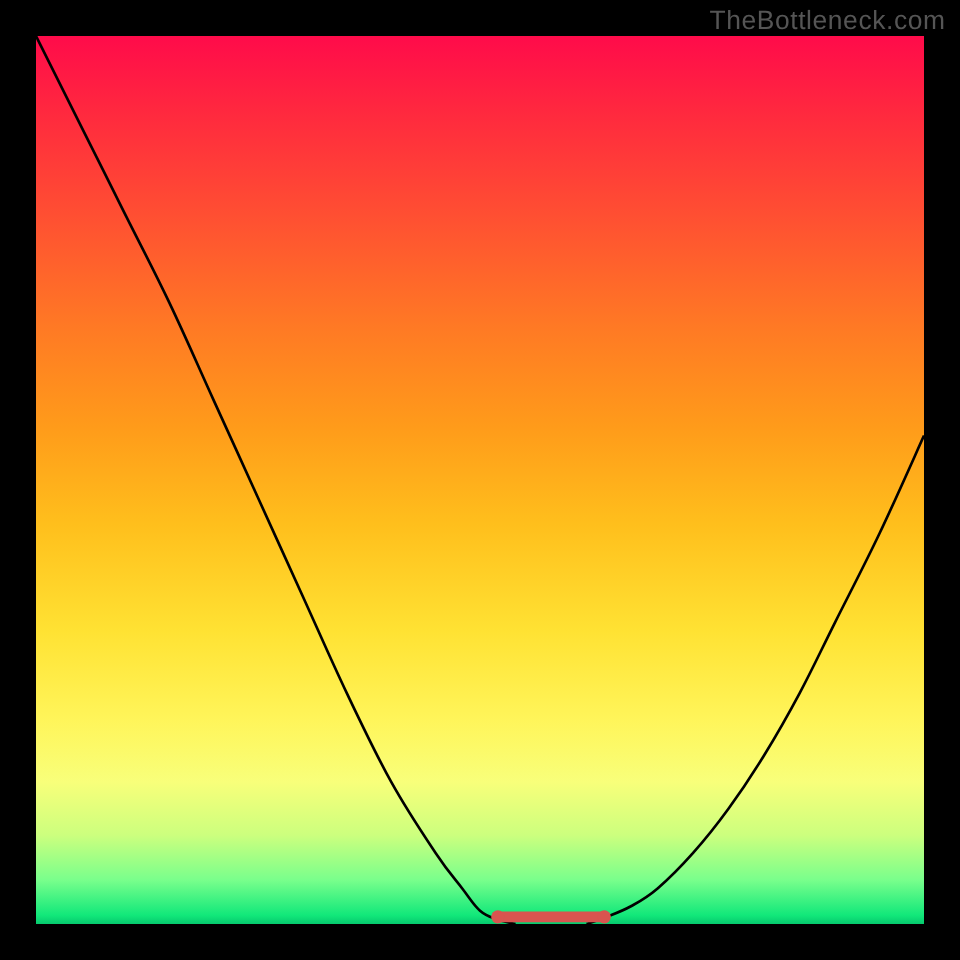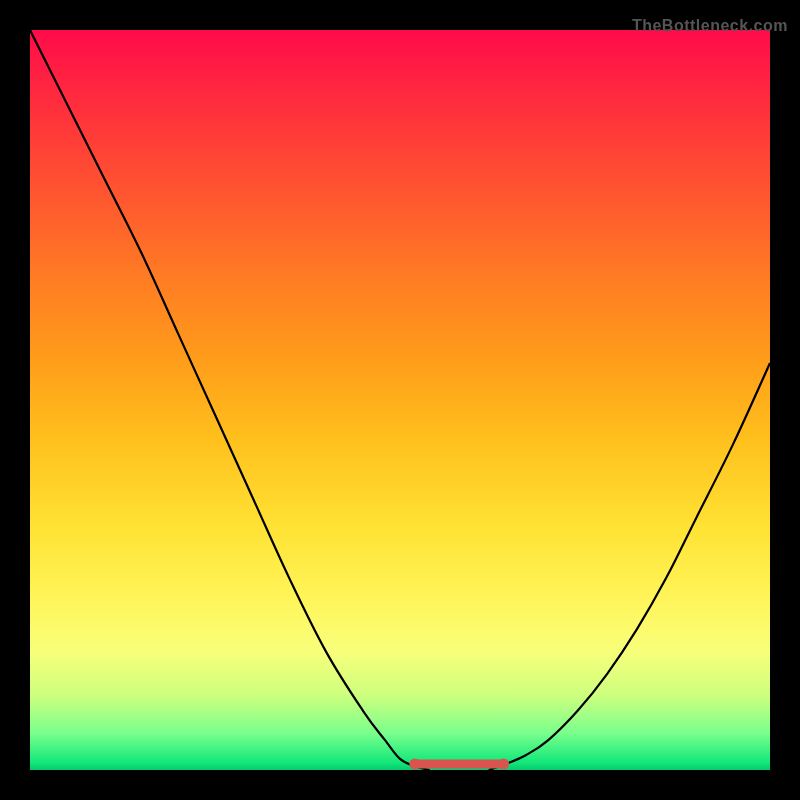--- a/index.html
+++ b/index.html
@@ -12,25 +12,25 @@
     font-family: Arial, Helvetica, sans-serif;
   }
   .frame {
     position: relative;
     width: 800px;
     height: 800px;
     background: #000;
   }
   .watermark {
     position: absolute;
-    top: 17px;
+    top: 4px;
     right: 12px;
     color: #555;
-    font-size: 16px;
-    font-weight: 700;
+    font-size: 22px;
+    font-weight: 400;
     letter-spacing: 0.5px;
     z-index: 5;
   }
   .plot-area {
     position: absolute;
     left: 30px;
     top: 30px;
     width: 740px;
     height: 740px;
     overflow: hidden;

